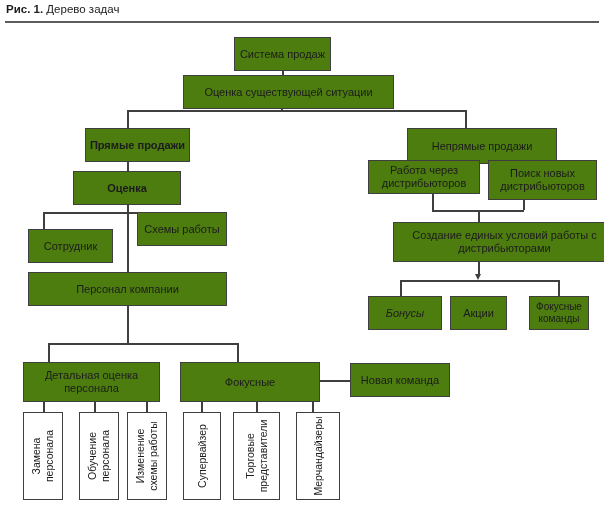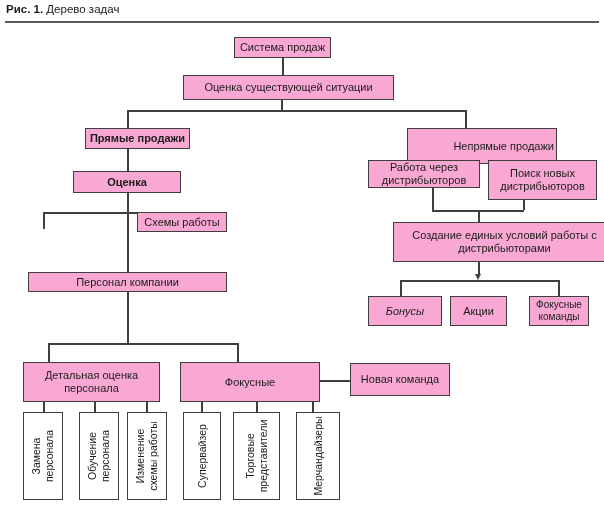--- a/index.html
+++ b/index.html
@@ -5,23 +5,23 @@
   html,body{margin:0;padding:0;background:#ffffff;}
   #stage{
     position:relative;width:604px;height:509px;background:#ffffff;
     font-family:"Liberation Sans","DejaVu Sans",sans-serif;color:#1c1c1c;
     overflow:hidden;
   }
   .caption{position:absolute;left:6px;top:3px;font-size:11.5px;white-space:nowrap;}
   .caption b{font-weight:bold;}
   .sep{position:absolute;left:5px;top:21px;width:594px;height:2px;background:#5c5c5c;}
   .node{
-    position:absolute;box-sizing:border-box;border:1.5px solid #3f3f3f;background:#f9a8d4;
+    position:absolute;box-sizing:border-box;border:1.5px solid #3f3f3f;background:#4d7c0f;
     display:flex;align-items:center;justify-content:center;text-align:center;
-    font-size:11px;line-height:1.18;padding:9px 2px;
+    font-size:11px;line-height:1.18;padding:16px 2px;
   }
   .vnode{position:absolute;box-sizing:border-box;border:1.5px solid #3f3f3f;background:#fff;}
   .vnode .rot{
     position:absolute;left:50%;top:50%;
     transform:translate(-50%,-50%) rotate(-90deg);
     display:flex;align-items:center;justify-content:center;text-align:center;
     font-size:10.5px;line-height:1.2;
   }
   .line{position:absolute;background:#3f3f3f;}
   .arrowhead{
@@ -74,31 +74,34 @@
 
   <div class="node" style="left:234px;top:37px;width:97px;height:21px;">
       <span>Система продаж</span>
     </div>
   <div class="node" style="left:183px;top:75px;width:211px;height:25px;">
       <span>Оценка существующей ситуации</span>
     </div>
   <div class="node" style="left:85px;top:128px;width:105px;height:21px;font-weight:bold;">
       <span>Прямые продажи</span>
     </div>
-  <div class="node" style="left:407px;top:128px;width:150px;height:36px;justify-content:flex-end;">
+  <div class="node" style="left:407px;top:128px;width:150px;height:36px;">
       <span>Непрямые продажи</span>
     </div>
   <div class="node" style="left:73px;top:171px;width:108px;height:22px;font-weight:bold;">
       <span>Оценка</span>
     </div>
   <div class="node" style="left:368px;top:160px;width:112px;height:28px;">
       <span>Работа через дистрибьюторов</span>
     </div>
   <div class="node" style="left:488px;top:160px;width:109px;height:40px;">
       <span>Поиск новых дистрибьюторов</span>
+    </div>
+  <div class="node" style="left:28px;top:229px;width:85px;height:20px;">
+      <span>Сотрудник</span>
     </div>
   <div class="node" style="left:137px;top:212px;width:90px;height:20px;">
       <span>Схемы работы</span>
     </div>
   <div class="node" style="left:28px;top:272px;width:199px;height:20px;">
       <span>Персонал компании</span>
     </div>
   <div class="node" style="left:365px;top:222px;width:223px;height:40px;margin-left:28px;">
       <span>Создание единых условий работы с дистрибьюторами</span>
     </div>

